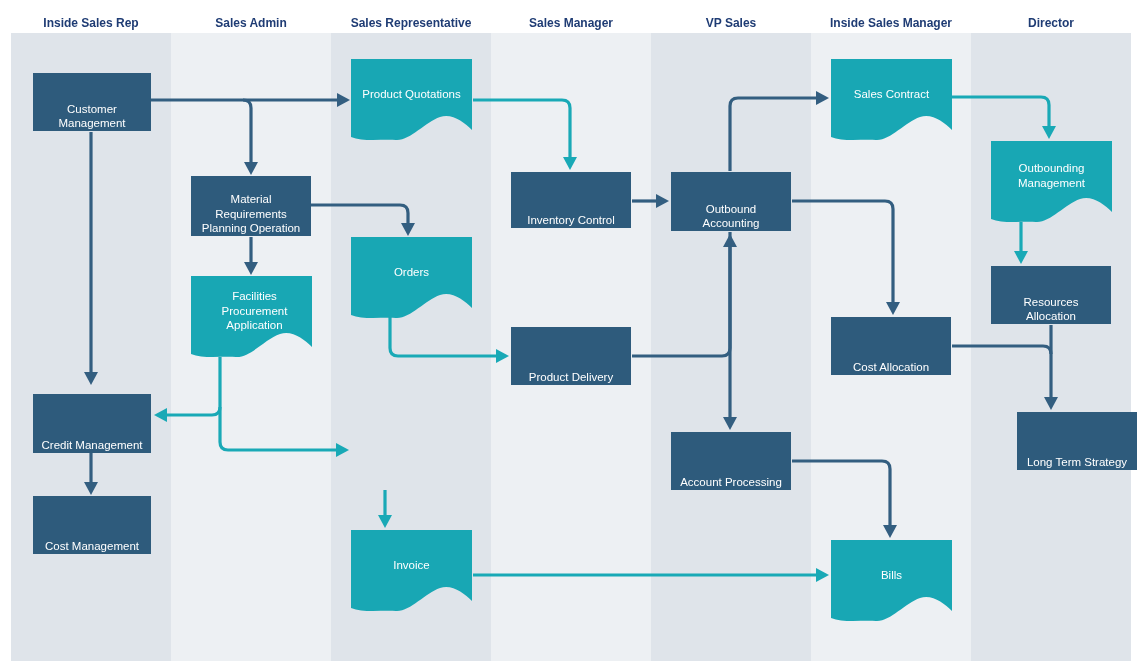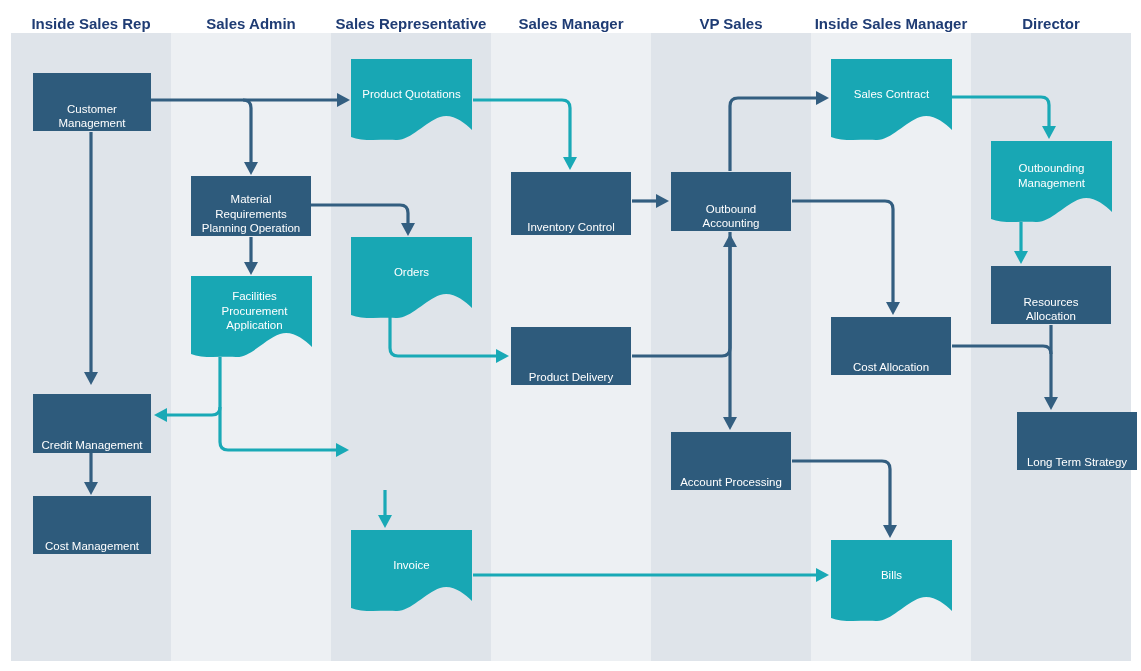--- a/index.html
+++ b/index.html
@@ -4,21 +4,21 @@
 <style>
   html,body{margin:0;padding:0;background:#ffffff;}
   body{font-family:"Liberation Sans", sans-serif;}
   #canvas{position:relative;width:1141px;height:671px;background:#ffffff;overflow:hidden;}
 
   .lane{position:absolute;top:33px;height:628px;}
   .lane.dark{background:#dfe4ea;}
   .lane.light{background:#edf0f3;}
 
   .lane-header{position:absolute;top:14px;height:18px;display:flex;align-items:center;justify-content:center;
-    font-weight:bold;font-size:15px;color:#1f3c74;letter-spacing:0;}
+    font-weight:bold;font-size:12px;color:#1f3c74;letter-spacing:0;}
 
   #edges{position:absolute;left:0;top:0;pointer-events:none;}
 
   .node{position:absolute;display:flex;align-items:flex-end;justify-content:center;text-align:center;
     color:#ffffff;font-size:11.5px;line-height:1.28;}
   .process{background:#2e5b7c;}
   .process .label{padding:0 8px;}
 
   .doc{background:transparent;}
   .doc svg{position:absolute;left:0;top:0;}
@@ -89,21 +89,21 @@
   </div>
   <div class="node process" style="left:33px;top:386px;width:118px;height:59px;margin-top:8px;">
     <div class="label">Credit Management</div>
   </div>
   <div class="node process" style="left:33px;top:496px;width:118px;height:58px;">
     <div class="label">Cost Management</div>
   </div>
   <div class="node process" style="left:191px;top:176px;width:120px;height:60px;">
     <div class="label">Material Requirements Planning Operation</div>
   </div>
-  <div class="node process" style="left:511px;top:172px;width:120px;height:63px;">
+  <div class="node process" style="left:511px;top:172px;width:120px;height:56px;">
     <div class="label">Inventory Control</div>
   </div>
   <div class="node process" style="left:511px;top:327px;width:120px;height:58px;">
     <div class="label">Product Delivery</div>
   </div>
   <div class="node process narrow" style="left:671px;top:172px;width:120px;height:59px;">
     <div class="label" style="max-width:90px;">Outbound Accounting</div>
   </div>
   <div class="node process" style="left:671px;top:432px;width:120px;height:58px;">
     <div class="label">Account Processing</div>

